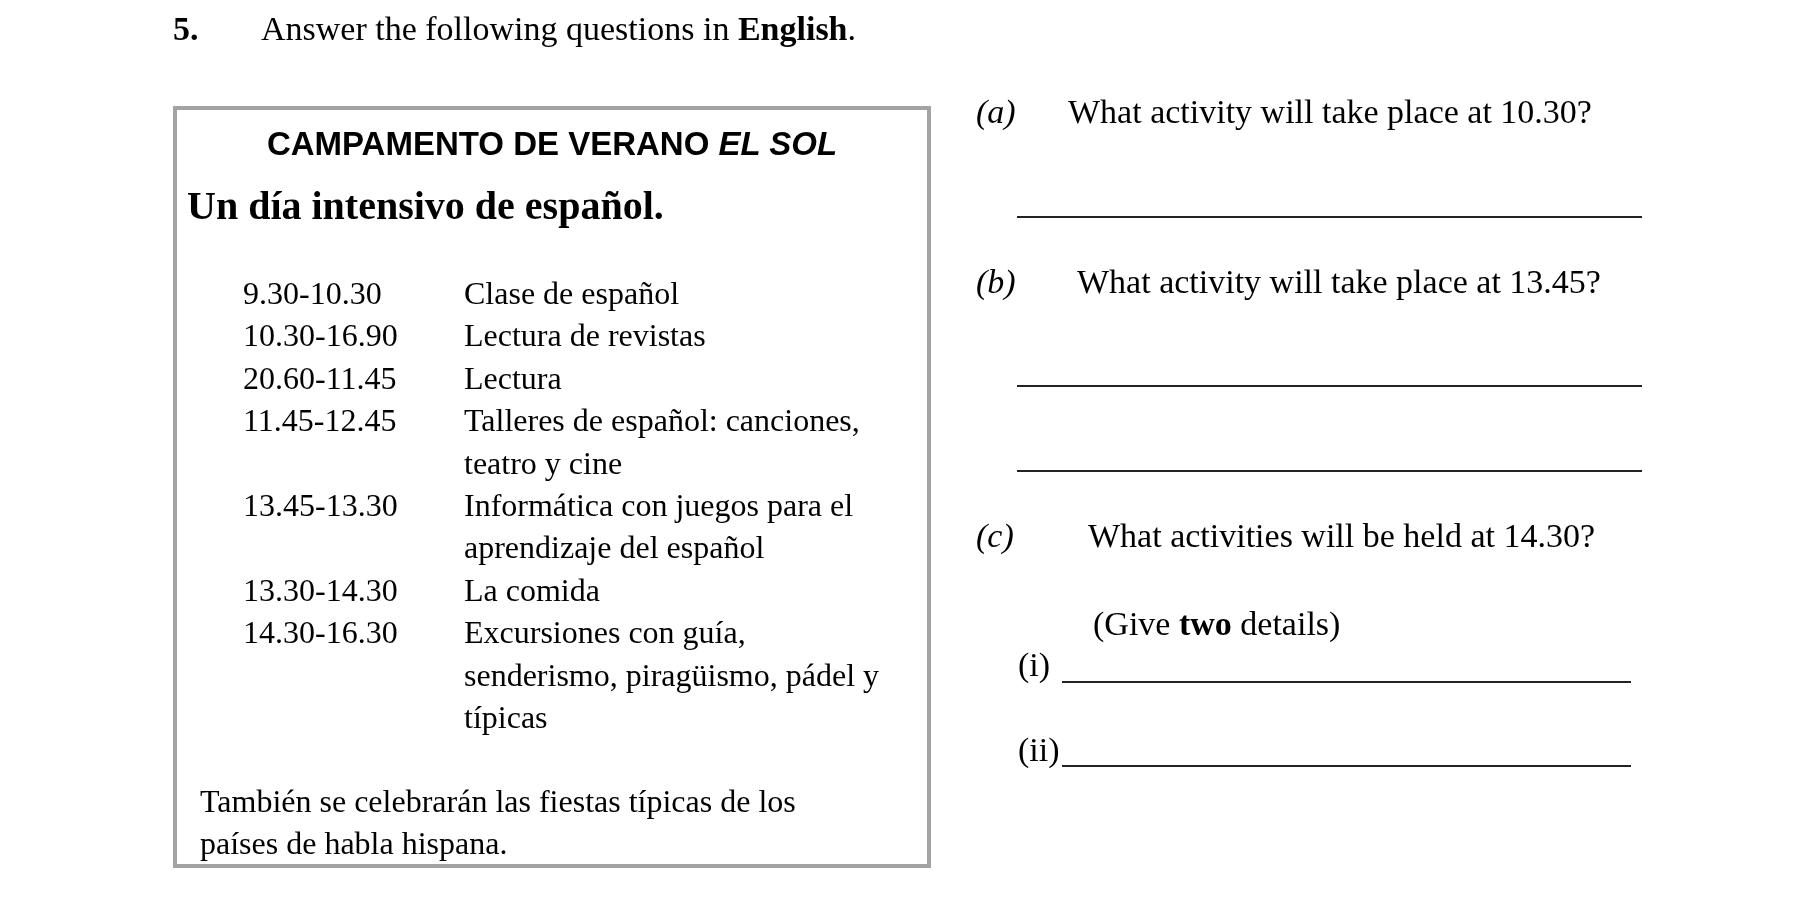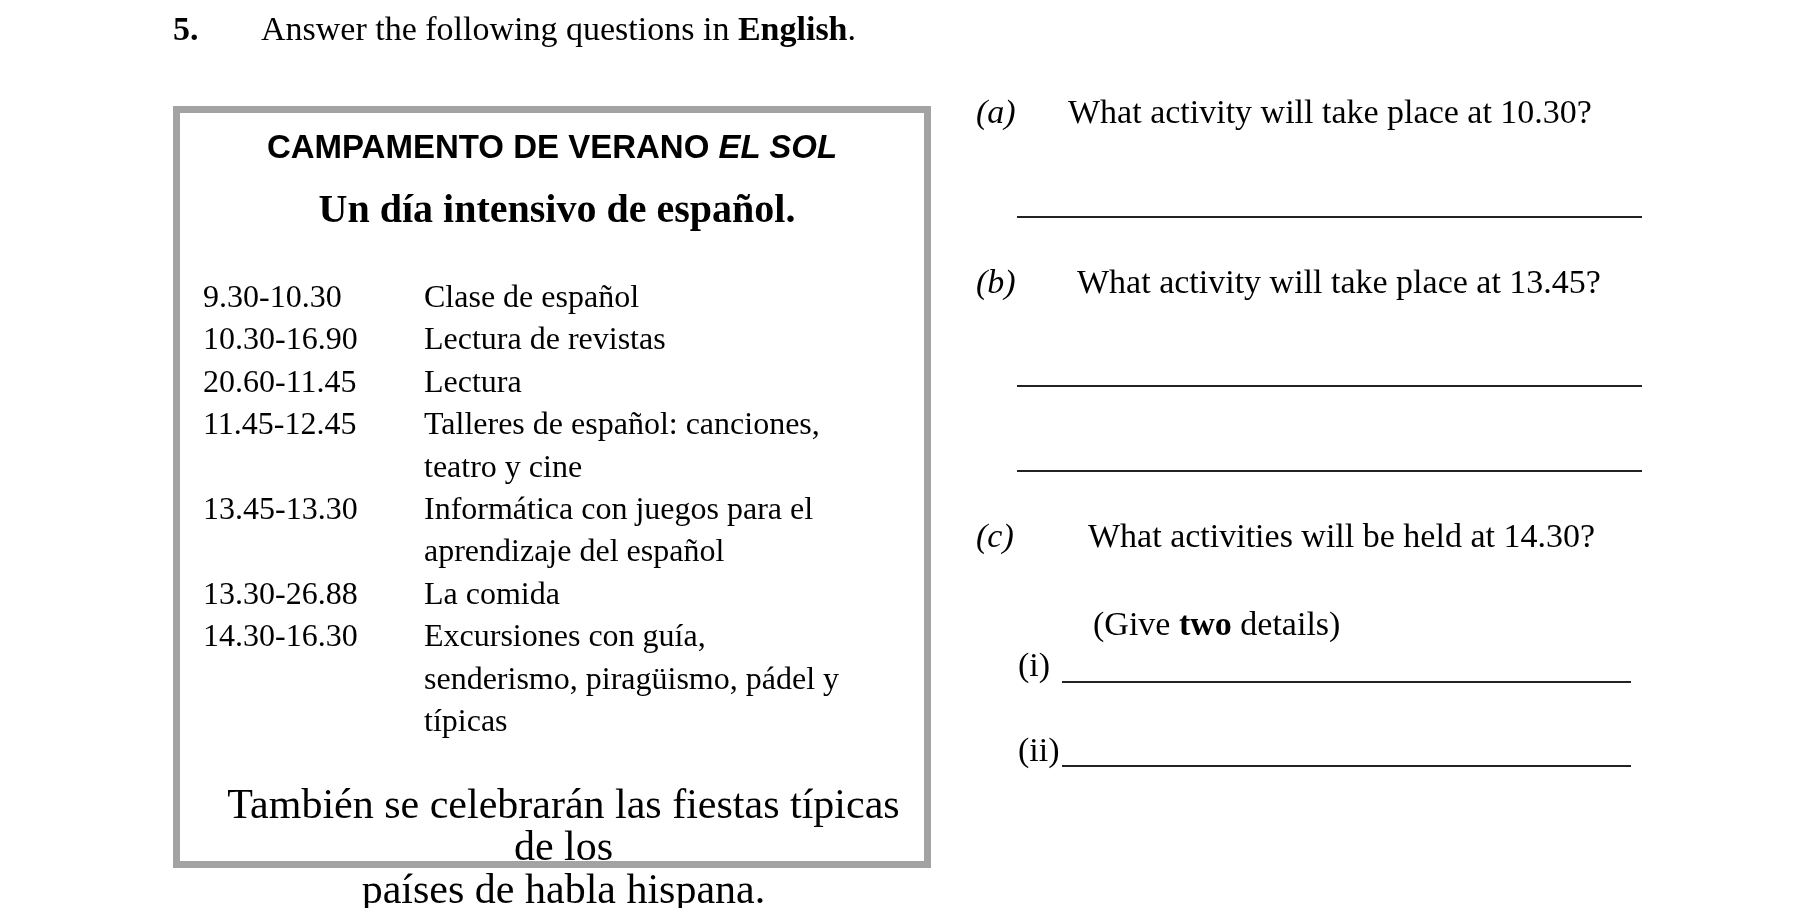--- a/index.html
+++ b/index.html
@@ -11,40 +11,40 @@
   b { font-weight: bold; }
   i { font-style: italic; }
 
   
   .q-num { left: 173px; top: 9px; font-size: 34px; font-weight: bold; line-height: 40px; }
   .q-instr { left: 261px; top: 9px; font-size: 34px; line-height: 40px; }
 
   
   .box {
     position: absolute; left: 173px; top: 106px; width: 758px; height: 762px;
-    border: 7px solid #a3a3a3; box-sizing: border-box;
+    border: 4px solid #a3a3a3; box-sizing: border-box;
   }
   .box-title {
     position: absolute; left: 0; right: 0; top: 14px; text-align: center;
     font-family: "Liberation Sans", sans-serif; font-weight: bold; font-size: 33px;
     line-height: 40px; white-space: nowrap;
   }
   .box-subtitle {
-    position: absolute; left: 0; right: 0; top: 72px; text-align: center;
+    position: absolute; left: 0; right: 0; top: 72px; text-align: left;
     font-family: "Liberation Serif", serif; font-weight: bold; font-size: 40px;
     line-height: 48px; white-space: nowrap; margin-left: 10px;
   }
   .sched {
     position: absolute; left: 23px; top: 162px; font-size: 32px; line-height: 42.4px;
   }
-  .sched-row { display: flex; }
+  .sched-row { display: flex; margin-left: 43px; }
   .sched-time { width: 221px; flex: none; white-space: nowrap; }
   .sched-act { white-space: nowrap; }
   .note {
-    position: absolute; left: 23px; top: 670px; font-size: 42px; line-height: 42.4px; text-align: center;
+    position: absolute; left: 23px; top: 670px; font-size: 32px; line-height: 42.4px;
   }
 
   
   .qtext { font-size: 34px; line-height: 40px; }
   .label-it { font-style: italic; }
   .ans-line { position: absolute; height: 0; border-top: 2px solid #222; }
   .sub-label { font-size: 34px; line-height: 40px; }
 </style>
 </head>
 <body>
@@ -83,21 +83,21 @@
       </div>
     </div>
     <div class="sched-row">
       <div class="sched-time">13.45-13.30</div>
       <div class="sched-act">
         <div>Informática con juegos para el</div>
         <div>aprendizaje del español</div>
       </div>
     </div>
     <div class="sched-row">
-      <div class="sched-time">13.30-26.88</div>
+      <div class="sched-time">13.30-14.30</div>
       <div class="sched-act">
         <div>La comida</div>
       </div>
     </div>
     <div class="sched-row">
       <div class="sched-time">14.30-16.30</div>
       <div class="sched-act">
         <div>Excursiones con guía,</div>
         <div>senderismo, piragüismo, pádel y</div>
         <div>típicas</div>

